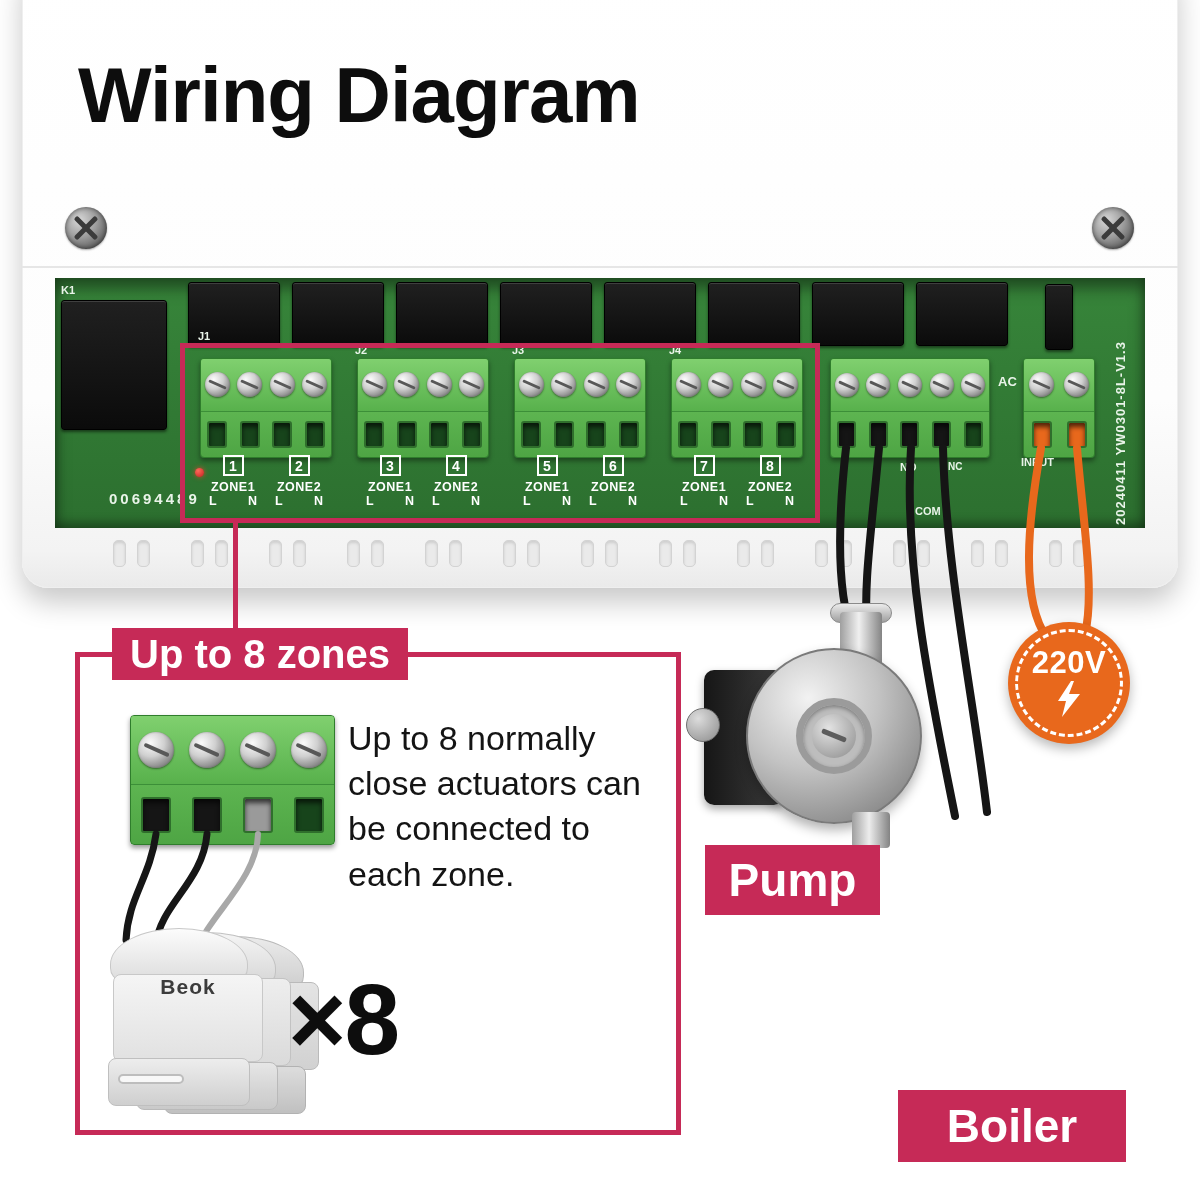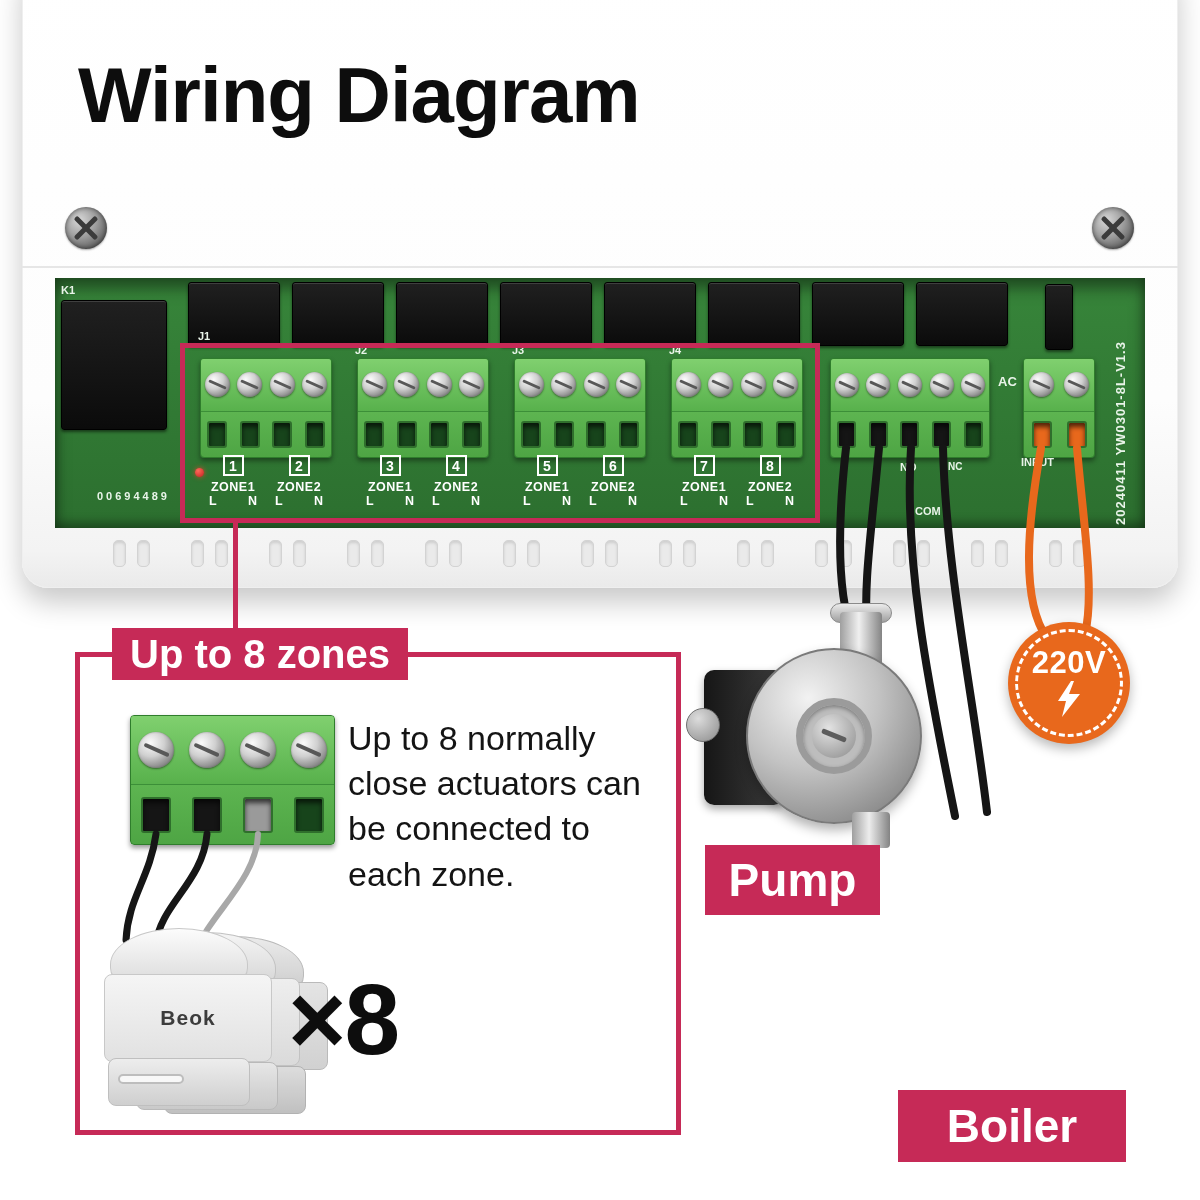--- a/index.html
+++ b/index.html
@@ -76,21 +76,21 @@
 
   
   #callout-box{left:75px;top:652px;width:606px;height:483px;border:5px solid #C62A57;background:#fff;}
   #callout-tab{left:112px;top:628px;height:52px;padding:0 18px;background:#C62A57;color:#fff;font-size:40px;font-weight:800;line-height:52px;white-space:nowrap;}
   #callout-desc{left:348px;top:716px;width:302px;font-size:34px;line-height:1.33;color:#141414;}
   #multiplier{left:288px;top:962px;font-size:100px;font-weight:800;color:#0d0d0d;letter-spacing:-2px;}
 
   
   .act{position:absolute;width:150px;height:178px;}
   .act .cap{position:absolute;left:6px;top:0;width:138px;height:52px;border-radius:50% 50% 10px 10px / 70% 70% 12px 12px;background:linear-gradient(180deg,#fcfcfc,#dedede);border:1px solid #c8c8c8;}
-  .act .bodya{position:absolute;left:0;top:46px;width:168px;height:88px;border-radius:8px;background:linear-gradient(180deg,#f5f5f5,#e1e1e1);border:1px solid #c8c8c8;display:flex;align-items:center;justify-content:center;}
+  .act .bodya{position:absolute;left:9px;top:46px;width:150px;height:88px;border-radius:8px;background:linear-gradient(180deg,#f5f5f5,#e1e1e1);border:1px solid #c8c8c8;display:flex;align-items:flex-start;justify-content:center;}
   .act .brand{font-size:21px;font-weight:bold;color:#3c3c3c;letter-spacing:1px;}
   .act .flangea{position:absolute;left:4px;top:130px;width:142px;height:48px;border-radius:8px;background:linear-gradient(180deg,#ededed,#cfcfcf);border:1px solid #bfbfbf;}
   .act .slotline{position:absolute;left:14px;top:146px;width:66px;height:10px;border:2px solid #bdbdbd;border-radius:6px;background:#f8f8f8;}
   .act.b1{left:28px;top:4px;filter:brightness(.97);}
   .act.b2{left:56px;top:8px;filter:brightness(.93);}
   .act.f{left:0;top:0;}
 </style>
 </head>
 <body>
 
@@ -274,21 +274,21 @@
         </div>
       </div>
     <div id="jlabel-layer">
         <div class="sstext" style="left: 143px; top: 52px; font-size: 11px;">J1</div>
         <div class="sstext" style="left: 300px; top: 66px; font-size: 11px;">J2</div>
         <div class="sstext" style="left: 457px; top: 66px; font-size: 11px;">J3</div>
         <div class="sstext" style="left: 614px; top: 66px; font-size: 11px;">J4</div>
       </div>
 
     <div class="sstext" style="left:6px;top:6px;font-size:11px;">K1</div>
-    <div class="sstext" style="left:4px;top:212px;font-size:11px;letter-spacing:3px;padding-left:38px;">00694489</div>
+    <div class="sstext" style="left:16px;top:212px;font-size:15px;letter-spacing:3px;padding-left:38px;">00694489</div>
     <div class="sstext" id="pcb-version" style="left:1058px;top:15px;height:232px;">20240411  YW0301-8L-V1.3</div>
     <div class="sstext" style="left:943px;top:85px;font-size:13px;margin-top:11px;">AC</div>
     <div class="sstext" style="left:845px;top:183px;font-size:11px;">NO</div>
     <div class="sstext" style="left:893px;top:183px;font-size:10px;">NC</div>
     <div class="sstext" style="left:860px;top:227px;font-size:11px;">COM</div>
     <div class="sstext" style="left:966px;top:178px;font-size:11px;">INPUT</div>
     <div class="led" style="left:140px;top:190px;"></div>
   </div>
 
   <div class="abs" id="highlight-rect"></div>

